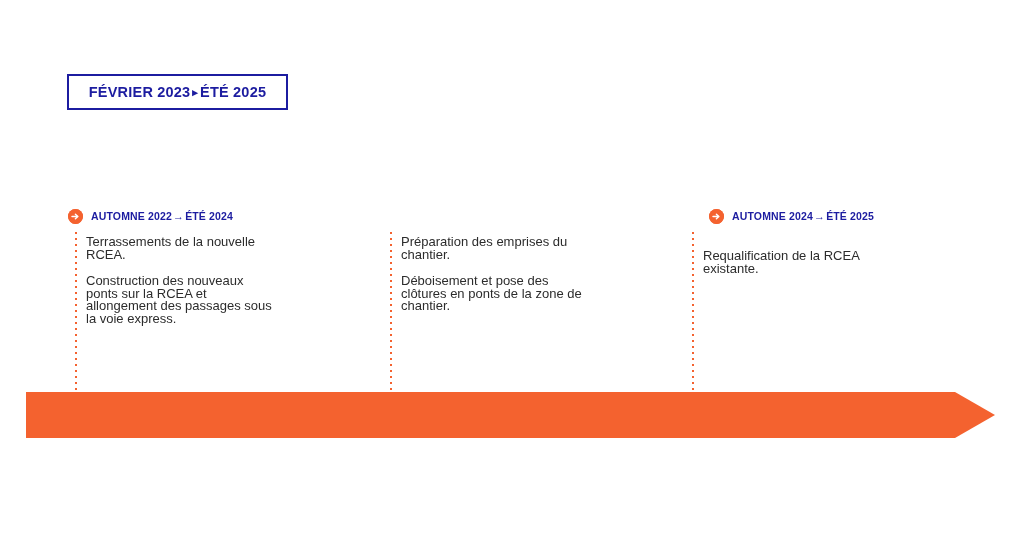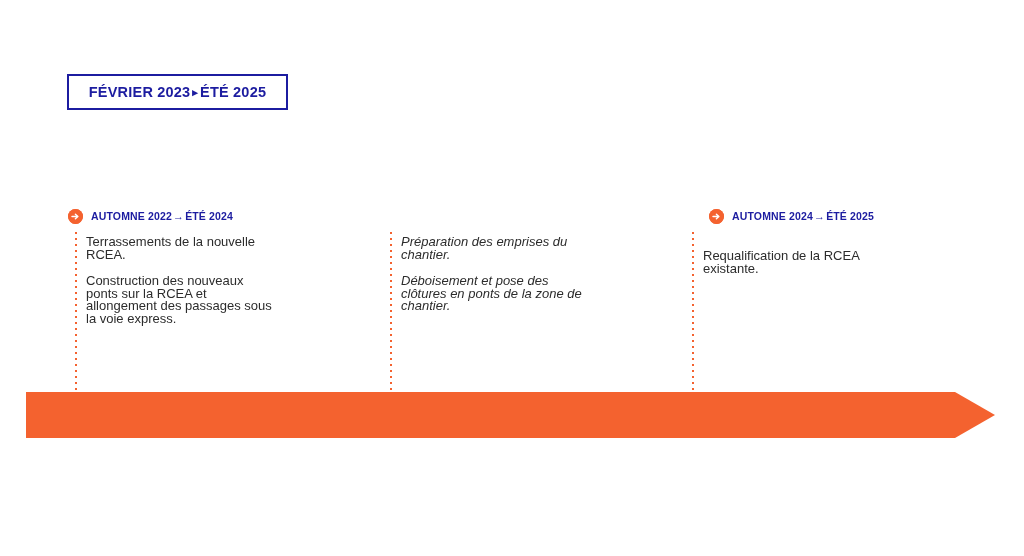--- a/index.html
+++ b/index.html
@@ -157,21 +157,21 @@
       <span class="ms-title"><span>AUTOMNE 2022</span><span class="ms-arrow">→</span><span>ÉTÉ 2024</span></span>
     </div>
   </div>
   <div class="dotline" style="left:75px; height:160px;"></div>
   <div class="ms-body" style="left:86px; width:190px;">
     <p>Terrassements de la nouvelle RCEA.</p>
     <p>Construction des nouveaux ponts sur la RCEA et allongement des passages sous la voie express.</p>
   </div>
 
   <div class="dotline" style="left:390px; height:160px;"></div>
-  <div class="ms-body" style="left:401px; width:190px;font-style:italic;">
+  <div class="ms-body" style="left:401px; width:190px;">
     <p>Préparation des emprises du chantier.</p>
     <p>Déboisement et pose des clôtures en ponts de la zone de chantier.</p>
   </div>
 
   <div class="milestone" style="left:685px;padding-left:24px;">
     <div class="ms-head">
       <span class="circle-arrow">
         <svg width="15" height="15" viewBox="0 0 15 15" aria-hidden="true">
           <circle cx="7.5" cy="7.5" r="7.5" fill="#f4622f"></circle>
           <path d="M4 7.5 H9.4 M7.4 5.3 L9.9 7.5 L7.4 9.7" stroke="#ffffff" stroke-width="1.45" fill="none" stroke-linecap="round" stroke-linejoin="round"></path>

